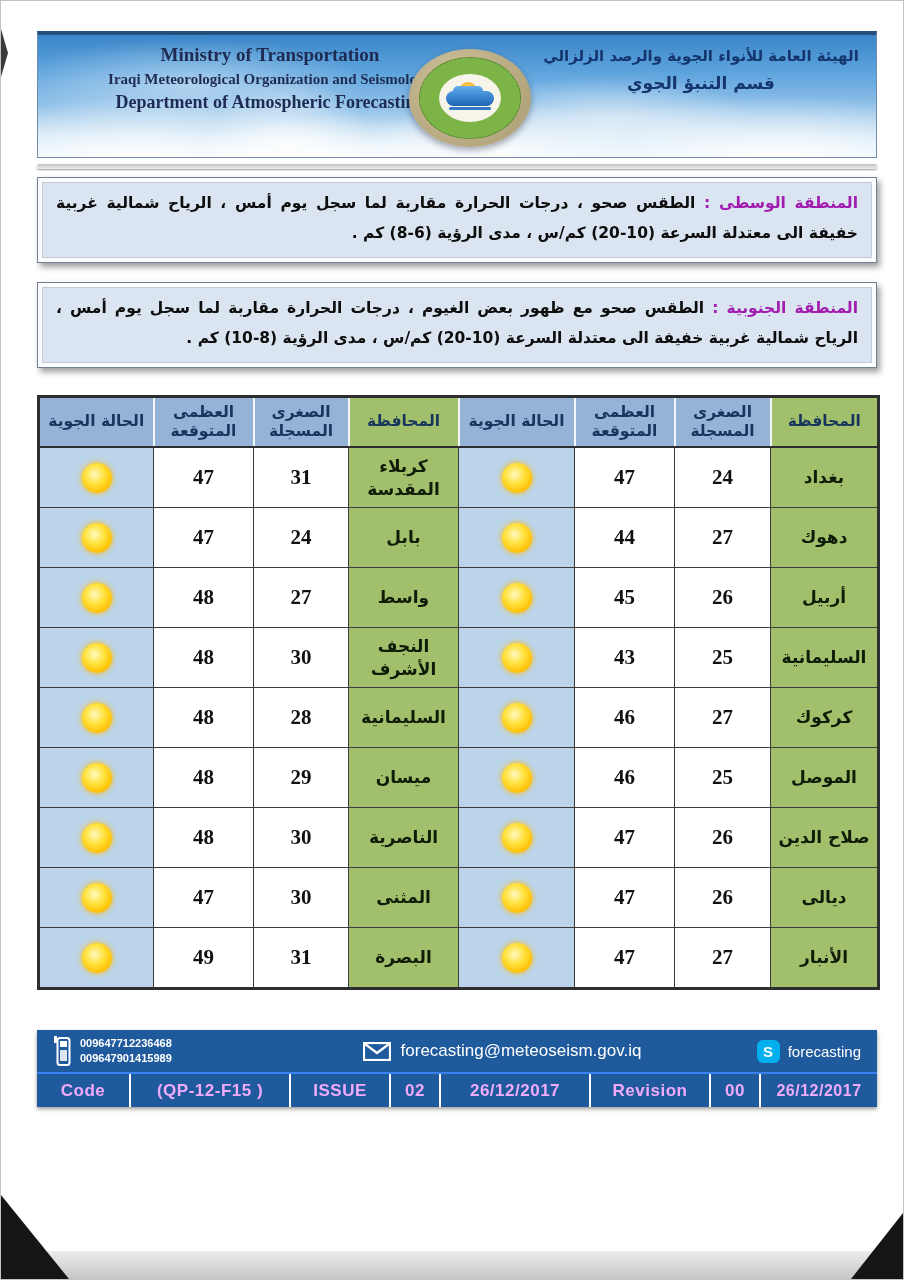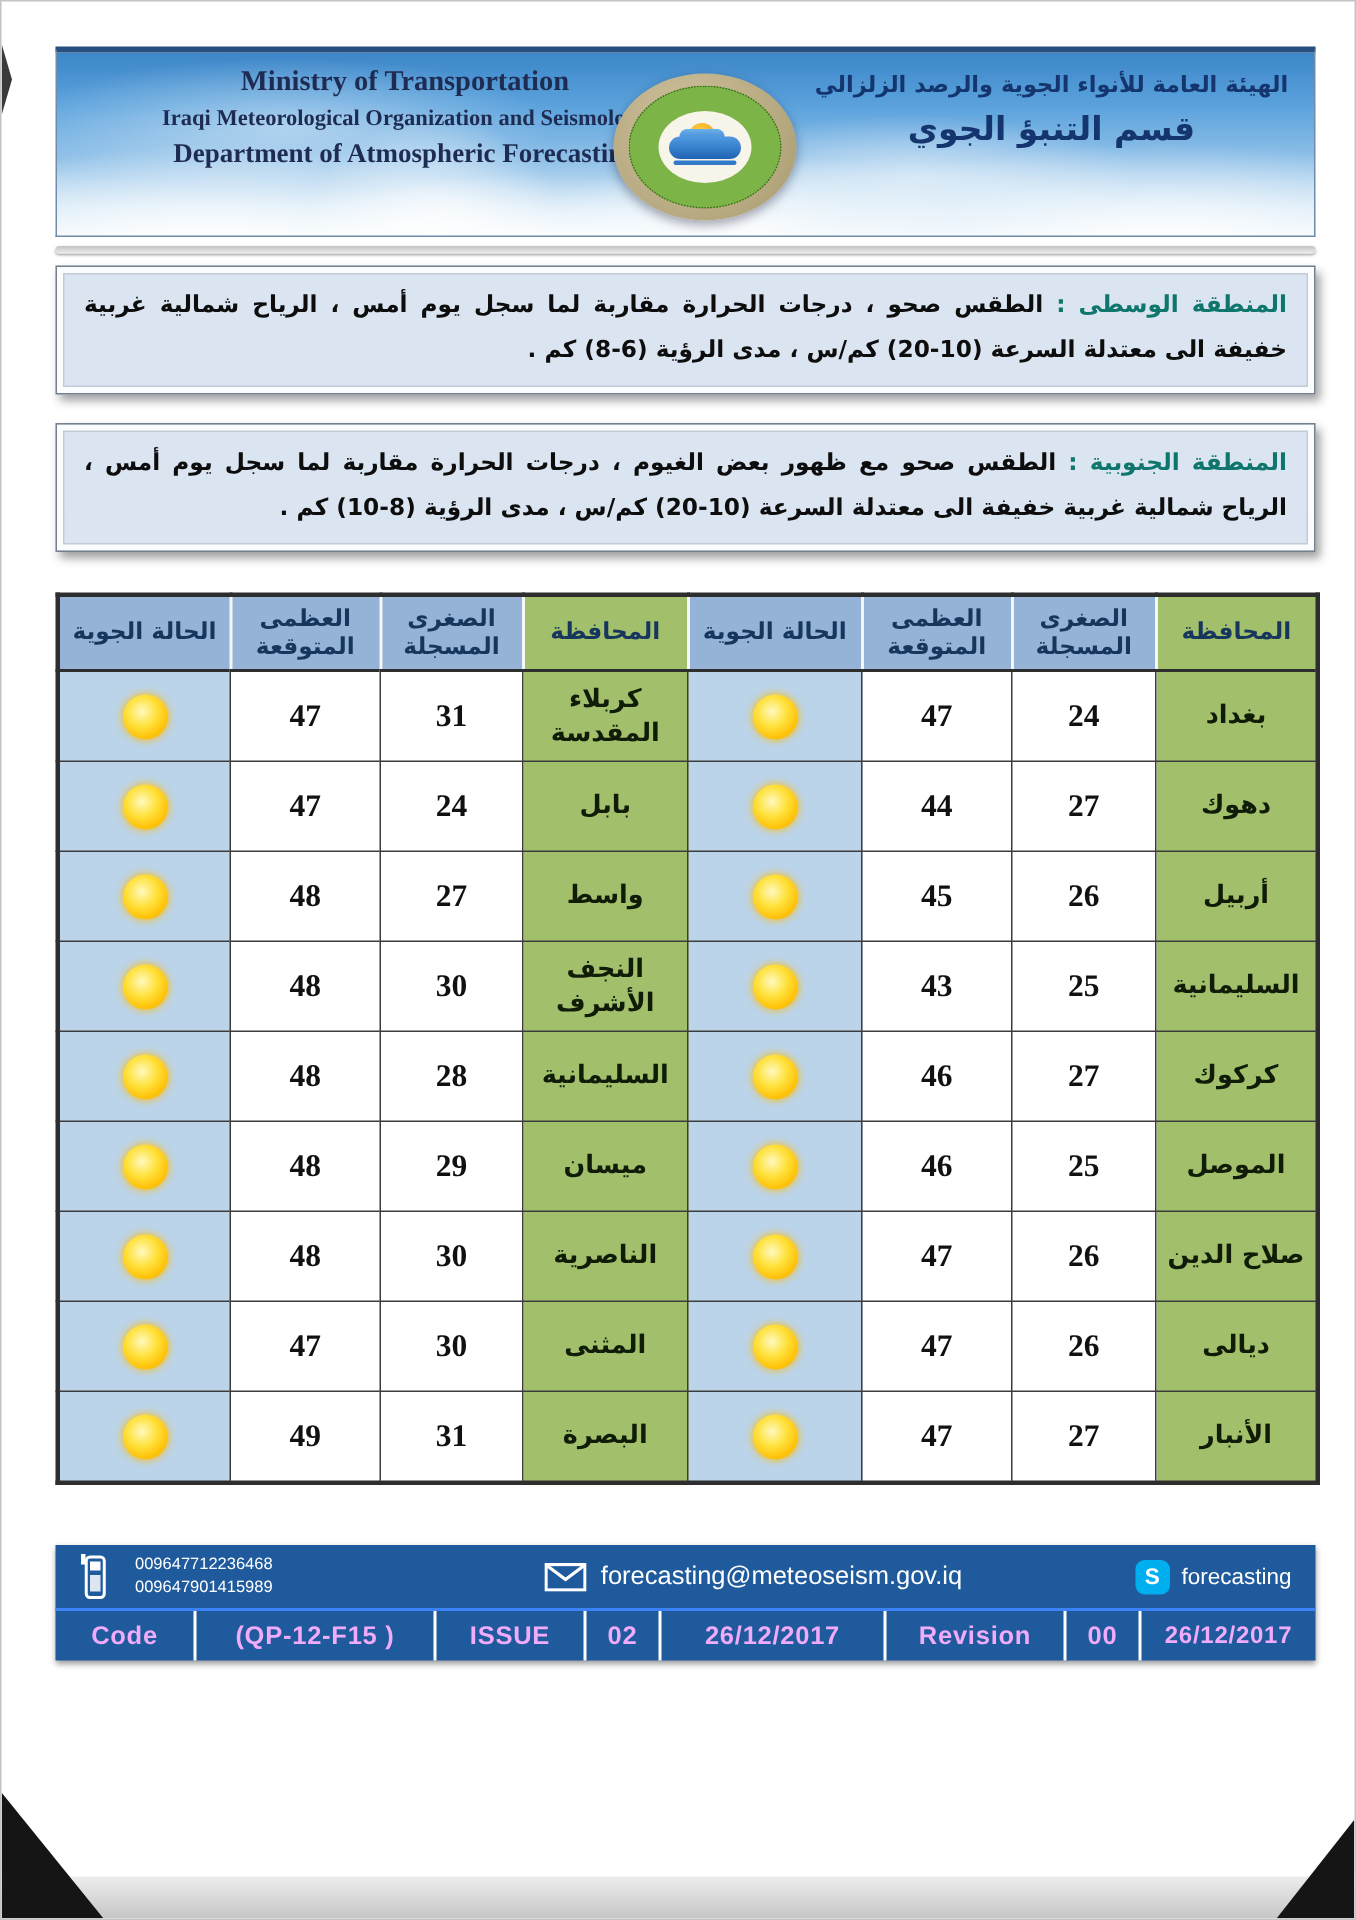--- a/index.html
+++ b/index.html
@@ -22,21 +22,21 @@
          linear-gradient(180deg,#3c86c8 0%,#5ca3dd 30%,#8fc0e8 58%,#cfe5f5 85%,#eef6fc 100%);}
   .hdr-en{position:absolute;left:12px;top:7px;width:440px;text-align:center;
           color:#1e2b52;font-family:"Liberation Serif",serif;font-weight:bold;line-height:1.4;}
   .hdr-en .l1{font-size:19px;}
   .hdr-en .l2{font-size:15px;}
   .hdr-en .l3{font-size:18px;}
   .hdr-ar{position:absolute;right:10px;top:9px;width:330px;text-align:center;direction:rtl;
           color:#14356e;font-weight:bold;line-height:1.65;}
   .hdr-ar .l1{font-size:15px;}
   .hdr-ar .l2{font-size:15px;}
-  .hdr-ar .l3{font-size:22px;}
+  .hdr-ar .l3{font-size:17px;}
   .logo{position:absolute;left:51.5%;top:14px;transform:translateX(-50%);
         width:122px;height:98px;border-radius:50%;
         background:radial-gradient(circle at 40% 35%,#cfc3a0,#a99a6e);
         display:flex;align-items:center;justify-content:center;
         box-shadow:0 3px 7px rgba(0,0,30,.35);}
   .logo-green{width:100px;height:80px;border-radius:50%;background:#7cb448;
         border:1px dotted rgba(30,60,10,.65);
         display:flex;align-items:center;justify-content:center;}
   .logo-core{position:relative;width:62px;height:48px;border-radius:50%;background:#f7f4ea;overflow:hidden;}
   .logo-sun{position:absolute;left:20px;top:8px;width:18px;height:18px;border-radius:50%;
@@ -57,21 +57,21 @@
         background:linear-gradient(180deg,#c3c3c3,#ededed);
         box-shadow:0 1px 2px rgba(0,0,0,.4);}
 
   
   .region-box{margin-top:8px;height:86px;box-sizing:border-box;direction:rtl;
         background:#dbe5f1;border:1.6px solid #75808f;
         box-shadow:inset 0 0 0 4px #fbfcfe, inset 0 0 0 5px #c2cad6, 3px 4px 6px rgba(40,40,40,.45);
         padding:11px 18px 8px;color:#0d0d0d;font-weight:bold;font-size:15.5px;
         line-height:1.92;text-align:justify;}
   .region-box + .region-box{margin-top:19px;}
-  .region-label{color:#0f766e;}
+  .region-label{color:#a21caf;}
 
   
   .wx-table{margin-top:27px;width:840px;border-collapse:collapse;table-layout:fixed;
         direction:rtl;border:3px solid #2e2e2e;}
   .wx-table th{background:#95b3d7;color:#17365d;font-size:15.5px;font-weight:bold;
         border:2px solid #f4f6f9;border-bottom:2.5px solid #2e2e2e;height:46px;
         line-height:1.25;padding:1px 4px;}
   .wx-table th.green{background:#a2c06c;}
   .wx-table td{border:1.8px solid #3c3c3c;height:59px;text-align:center;vertical-align:middle;padding:0 3px;}
   .wx-table td.city{background:#a2c06c;color:#101c08;font-weight:bold;font-size:17px;line-height:1.3;}
@@ -81,21 +81,21 @@
 
   .sun{position:relative;width:30px;height:30px;margin:0 auto;border-radius:50%;
        background:radial-gradient(circle at 42% 38%,#fff9c0 0%,#ffe23e 38%,#ffc30a 68%,#f0a300 100%);
        box-shadow:0 0 5px 1px rgba(250,190,20,.8);}
   .sun::before{content:"";position:absolute;inset:-7px;border-radius:50%;z-index:-1;
        background:repeating-conic-gradient(rgba(245,180,30,.95) 0deg 4deg, rgba(245,180,30,0) 4deg 14deg);}
 
   
   .footer{margin-top:40px;background:#1e5a9c;box-shadow:0 2px 4px rgba(0,0,0,.4);}
   .contact-row{height:42px;display:flex;align-items:center;padding:0 16px;box-sizing:border-box;color:#fff;}
-  .phone-group{display:flex;align-items:center;gap:17px;width:240px;}
+  .phone-group{display:flex;align-items:center;gap:7px;width:240px;font-weight:bold;}
   .phone-nums{font-family:"Liberation Sans",sans-serif;font-size:11px;line-height:1.35;}
   .mail-group{flex:1;display:flex;align-items:center;justify-content:center;gap:10px;
         font-family:"Liberation Sans",sans-serif;font-size:17px;}
   .skype-group{display:flex;align-items:center;gap:8px;width:150px;justify-content:flex-end;
         font-family:"Liberation Sans",sans-serif;font-size:15px;}
   .skype-badge{width:23px;height:23px;border-radius:6px;background:#00aff0;color:#fff;
         display:flex;align-items:center;justify-content:center;
         font:bold 15px "Liberation Sans",sans-serif;}
   .code-row{display:flex;border-top:2px solid #3b82f6;height:33px;color:#f0abfc;
         font:bold 17px "Liberation Sans",sans-serif;letter-spacing:.5px;}

